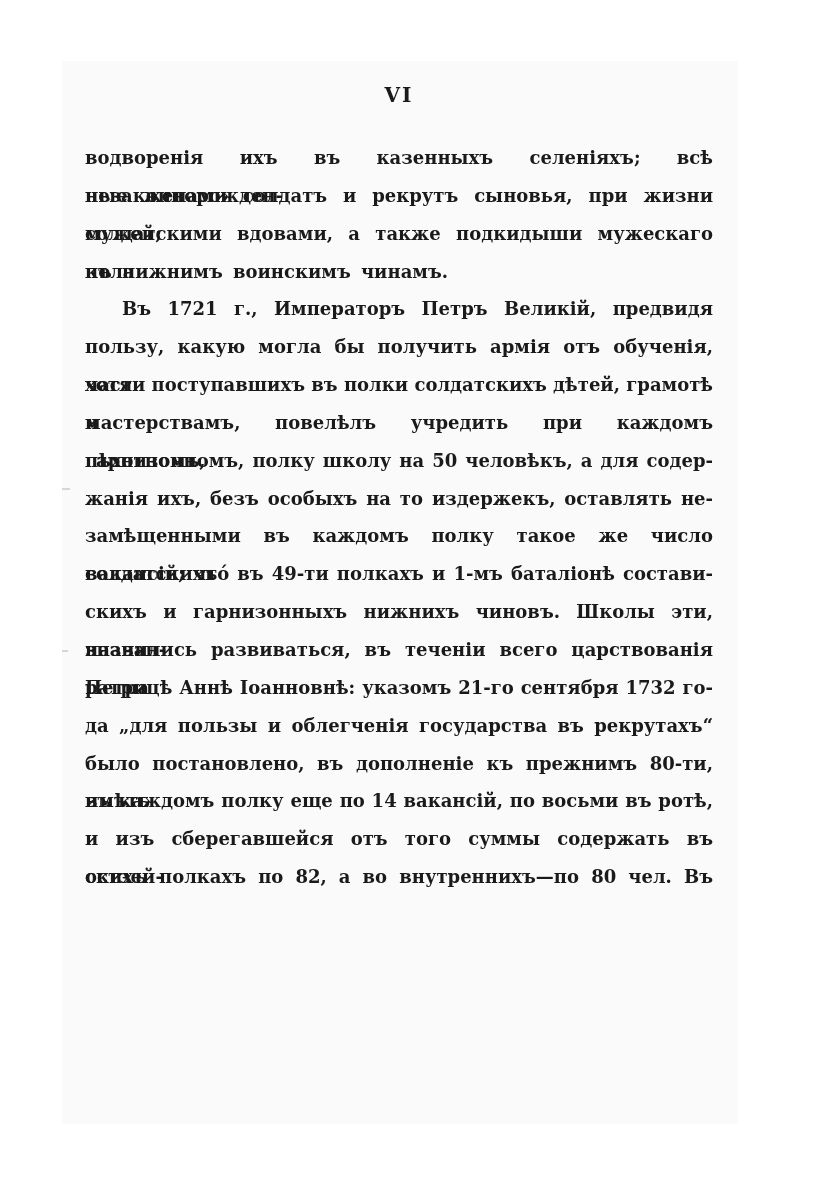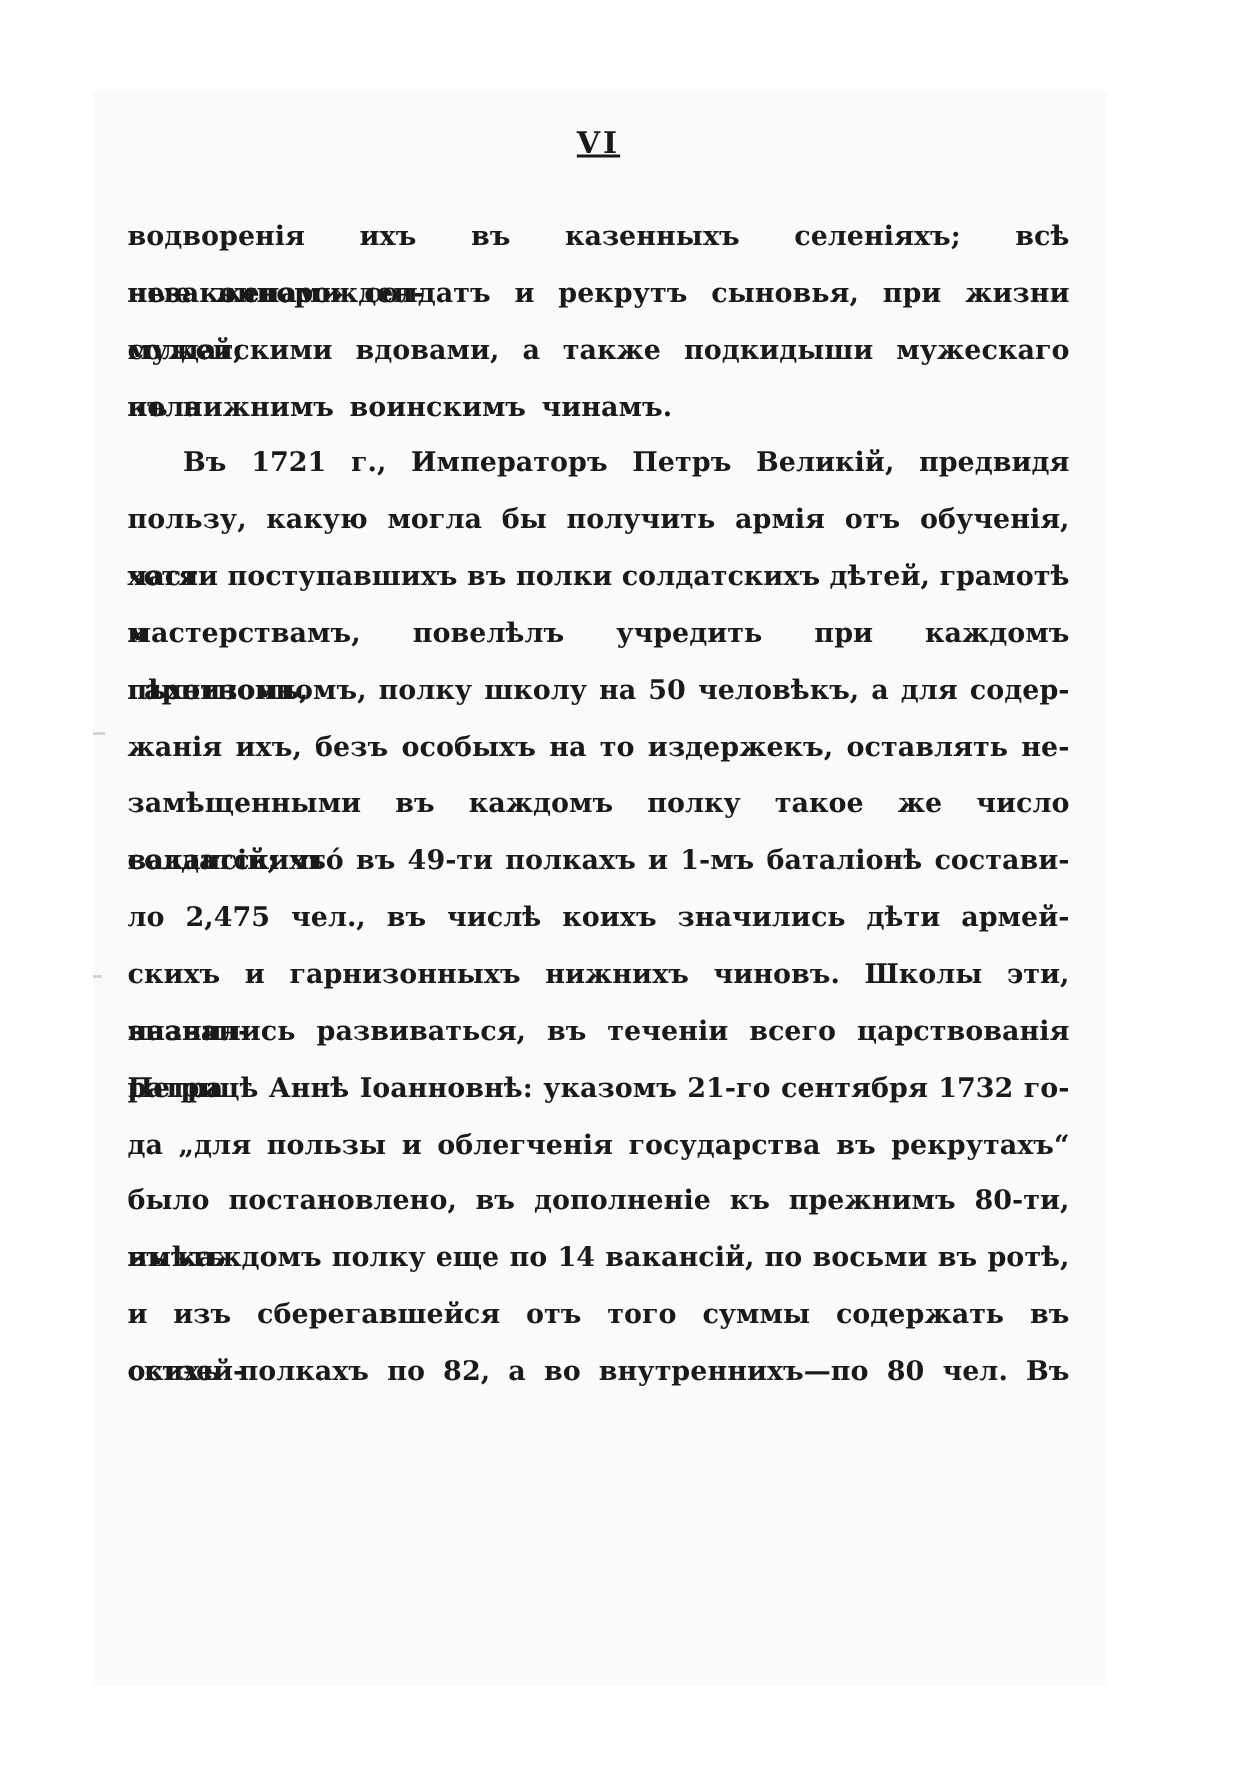--- a/index.html
+++ b/index.html
@@ -30,21 +30,20 @@
   .folio {
     position: absolute;
     left: 23px;
     top: 22px;
     width: 628px;
     text-align: center;
     font-size: 20px;
     font-weight: 700;
     letter-spacing: 2px;
     color: var(--ink);
-    text-decoration: underline;
   }
   .text-block {
     position: absolute;
     left: 23px;
     top: 78px;
     width: 628px;
     color: var(--ink);
     font-size: 18px;
     font-weight: 700;
   }
@@ -81,21 +80,20 @@
       <div class="line">солдатскими вдовами, а также подкидыши мужескаго пола</div>
       <div class="line left">къ нижнимъ воинскимъ чинамъ.</div>
       <div class="line indent">Въ 1721 г., Императоръ Петръ Великій, предвидя</div>
       <div class="line">пользу, какую могла бы получить армія отъ обученія, хотя</div>
       <div class="line">части поступавшихъ въ полки солдатскихъ дѣтей, грамотѣ и</div>
       <div class="line">мастерствамъ, повелѣлъ учредить при каждомъ пѣхотномъ,</div>
       <div class="line">гарнизонномъ, полку школу на 50 человѣкъ, а для содер-</div>
       <div class="line">жанія ихъ, безъ особыхъ на то издержекъ, оставлять не-</div>
       <div class="line">замѣщенными въ каждомъ полку такое же число солдатскихъ</div>
       <div class="line">вакансій; что́ въ 49-ти полкахъ и 1-мъ баталіонѣ состави-</div>
-      <div class="line">ло 2,475 чел., въ числѣ коихъ значились дѣти армей-</div>
       <div class="line">скихъ и гарнизонныхъ нижнихъ чиновъ. Школы эти, назван-</div>
       <div class="line">значились развиваться, въ теченіи всего царствованія Петра</div>
       <div class="line">ратрицѣ Аннѣ Іоанновнѣ: указомъ 21-го сентября 1732 го-</div>
       <div class="line">да „для пользы и облегченія государства въ рекрутахъ“</div>
       <div class="line">было постановлено, въ дополненіе къ прежнимъ 80-ти, имѣть</div>
       <div class="line">въ каждомъ полку еще по 14 вакансій, по восьми въ ротѣ,</div>
       <div class="line">и изъ сберегавшейся отъ того суммы содержать въ остзей-</div>
       <div class="line">скихъ полкахъ по 82, а во внутреннихъ—по 80 чел. Въ</div>
     </div>
   <div class="speck s1"></div>

